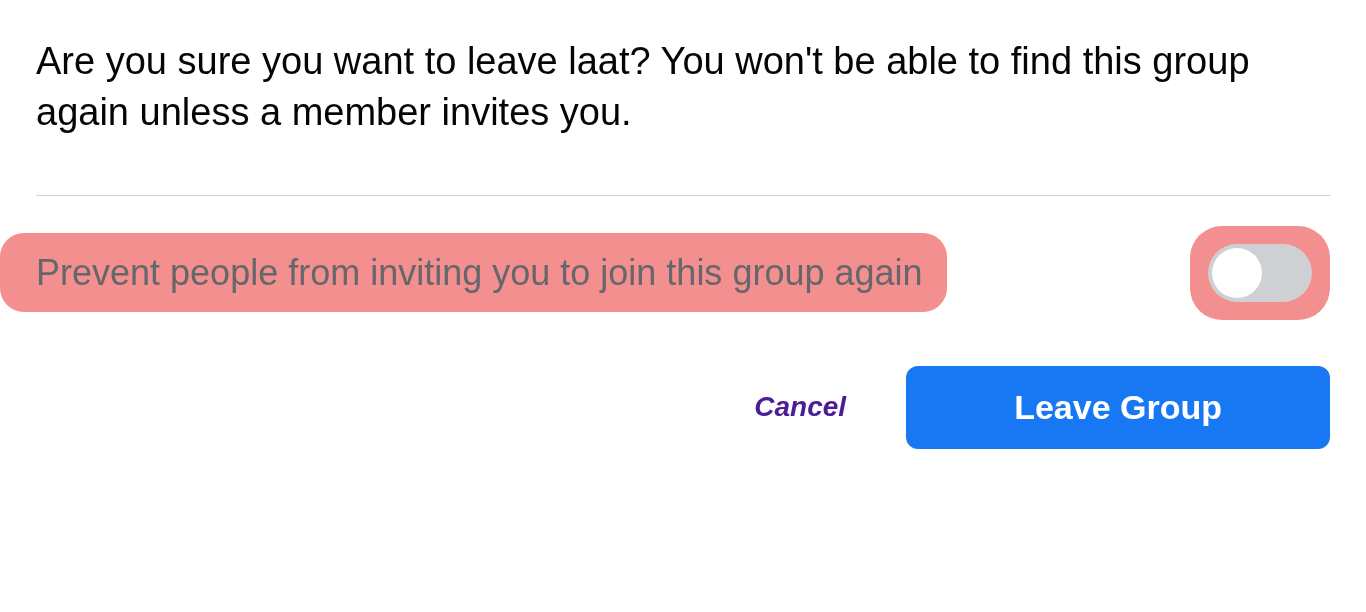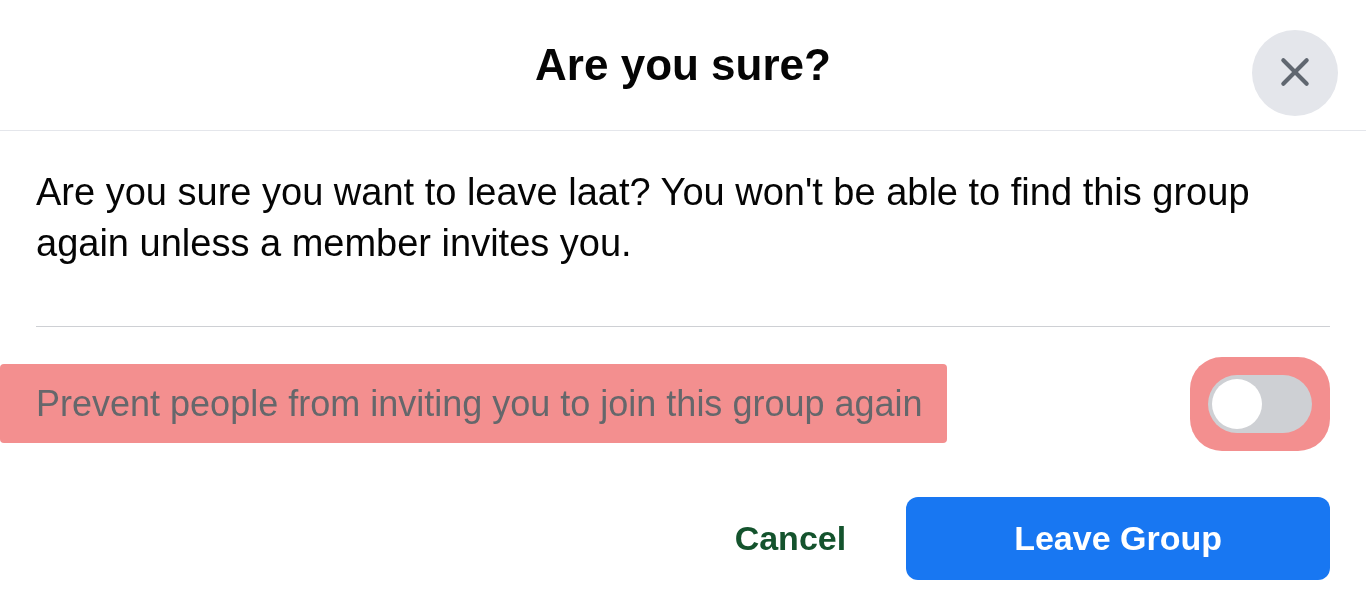--- a/index.html
+++ b/index.html
@@ -64,21 +64,21 @@
     .option-row {
       display: flex;
       align-items: center;
       justify-content: space-between;
       padding: 30px 36px 30px 0;
     }
     .option-label-wrap {
       display: inline-flex;
       align-items: center;
       background: #f38f8f;
-      border-radius: 4px;
+      border-radius: 24px;
       padding: 18px 24px 18px 36px;
       margin-left: 0;
     }
     .option-label {
       font-size: 36px;
       color: #65676b;
       line-height: 1.2;
     }
     .toggle-wrap {
       background: #f38f8f;
@@ -109,53 +109,43 @@
     .dialog-footer {
       display: flex;
       justify-content: flex-end;
       align-items: center;
       padding: 16px 36px 40px 36px;
       gap: 24px;
     }
     .cancel-button {
       background: transparent;
       border: none;
-      color: #14532d;
-      font-size: 34px;
+      color: #4c1d95;
+      font-size: 28px;
       font-weight: 600;
       padding: 22px 36px;
       cursor: pointer;
       border-radius: 10px;
+      font-style: italic;
     }
     .leave-button {
       background: #1877f2;
       border: none;
       color: #fff;
       font-size: 34px;
       font-weight: 700;
       padding: 22px 108px;
       cursor: pointer;
       border-radius: 12px;
     }
   </style>
 </head>
 <body>
 
 <div class="dialog">
-  <div class="dialog-header">
-    <h1 class="dialog-title">Are you sure?</h1>
-    <button class="close-button">
-      <span>
-        <svg viewBox="0 0 24 24" fill="none" stroke="#606770" stroke-width="2.5" stroke-linecap="round">
-          <line x1="5" y1="5" x2="19" y2="19"></line>
-          <line x1="19" y1="5" x2="5" y2="19"></line>
-        </svg>
-      </span>
-    </button>
-  </div>
 
   <div class="dialog-body">
     <p class="dialog-message">Are you sure you want to leave laat? You won't be able to find this group again unless a member invites you.</p>
   </div>
 
   <hr class="divider">
 
   <div class="option-row">
     <span class="option-label-wrap">
       <span class="option-label">Prevent people from inviting you to join this group again</span>

